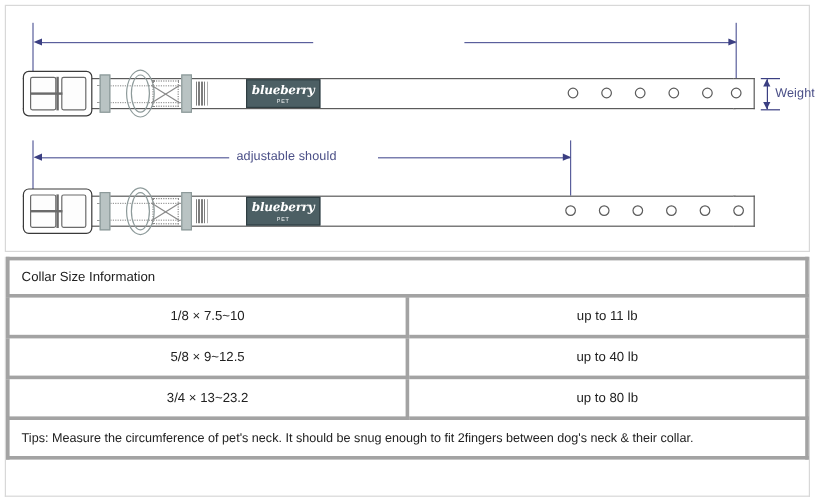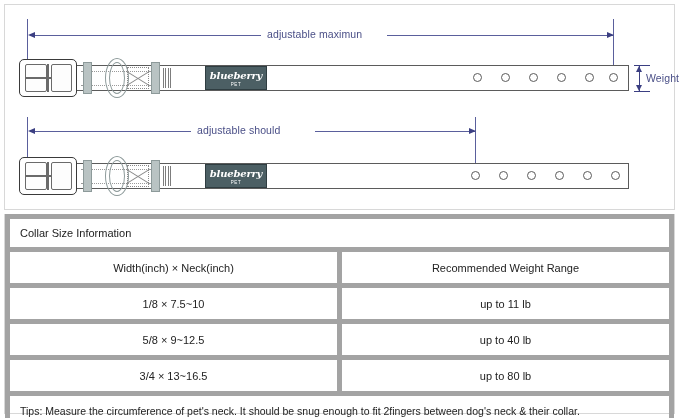--- a/index.html
+++ b/index.html
@@ -191,21 +191,21 @@
     border-top: none;
     box-sizing: border-box;
   }
   table.size-table {
     width: 100%;
     border-collapse: collapse;
     font-size: 11px;
     color: #222222;
   }
   table.size-table td {
-    border: 5px solid #a3a3a3;
+    border: 3px solid #a3a3a3;
     height: 31px;
     padding: 0 8px;
     text-align: center;
     vertical-align: middle;
   }
   td.title-cell {
     text-align: left !important;
     height: 28px !important;
     border-left: none;
     border-right: none;
@@ -230,21 +230,20 @@
 
   <div id="diagram">
 
     <div class="ext-line" style="left:22px; top:14px; height:48px;"></div>
     <div class="ext-line" style="left:608px; top:14px; height:62px;"></div>
 
     <div class="dim-line" style="left:26px; top:30px; width:230px;"></div>
     <div class="dim-line" style="left:382px; top:30px; width:226px;"></div>
     <div class="arrow-l" style="left:23px; top:27px;"></div>
     <div class="arrow-r" style="left:602px; top:27px;"></div>
-    <div class="dim-label" style="left:262px; top:23px;">adjustable maximun</div>
 
     <div class="collar" style="left:0px; top:48px; width:640px; height:50px;">
 
       <div class="strap" style="left:14px; top:12px; width:594px; height:26px;"></div>
 
       <div class="strap-end" style="left:606px; top:12px; width:18px; height:26px;"></div>
 
       <div class="buckle-frame" style="left:14px; top:6px; width:58px; height:38px;"></div>
       <div class="buckle-inner" style="left:20px; top:11px; width:22px; height:28px;"></div>
       <div class="buckle-inner" style="left:46px; top:11px; width:21px; height:28px;"></div>
@@ -333,33 +332,29 @@
     </div>
   </div>
 
   <div id="table-wrap">
     <table class="size-table">
       <tbody>
         <tr>
           <td class="title-cell" colspan="2">Collar Size Information</td>
         </tr>
         <tr>
-          <td class="col-spec">Width(inch)  ×  Neck(inch)</td>
-          <td>Recommended Weight Range</td>
-        </tr>
-        <tr>
           <td class="col-spec">1/8 × 7.5~10</td>
           <td>up to 11 lb</td>
         </tr>
         <tr>
           <td class="col-spec">5/8 × 9~12.5</td>
           <td>up to 40 lb</td>
         </tr>
         <tr>
-          <td class="col-spec">3/4 × 13~16.5</td>
+          <td class="col-spec">3/4 × 13~23.2</td>
           <td>up to 80 lb</td>
         </tr>
         <tr>
           <td class="tips-cell" colspan="2">Tips: Measure the circumference of pet's neck. It should be snug enough to fit 2fingers between dog's neck &amp; their collar.</td>
         </tr>
       </tbody>
     </table>
   </div>
 
 </div>

